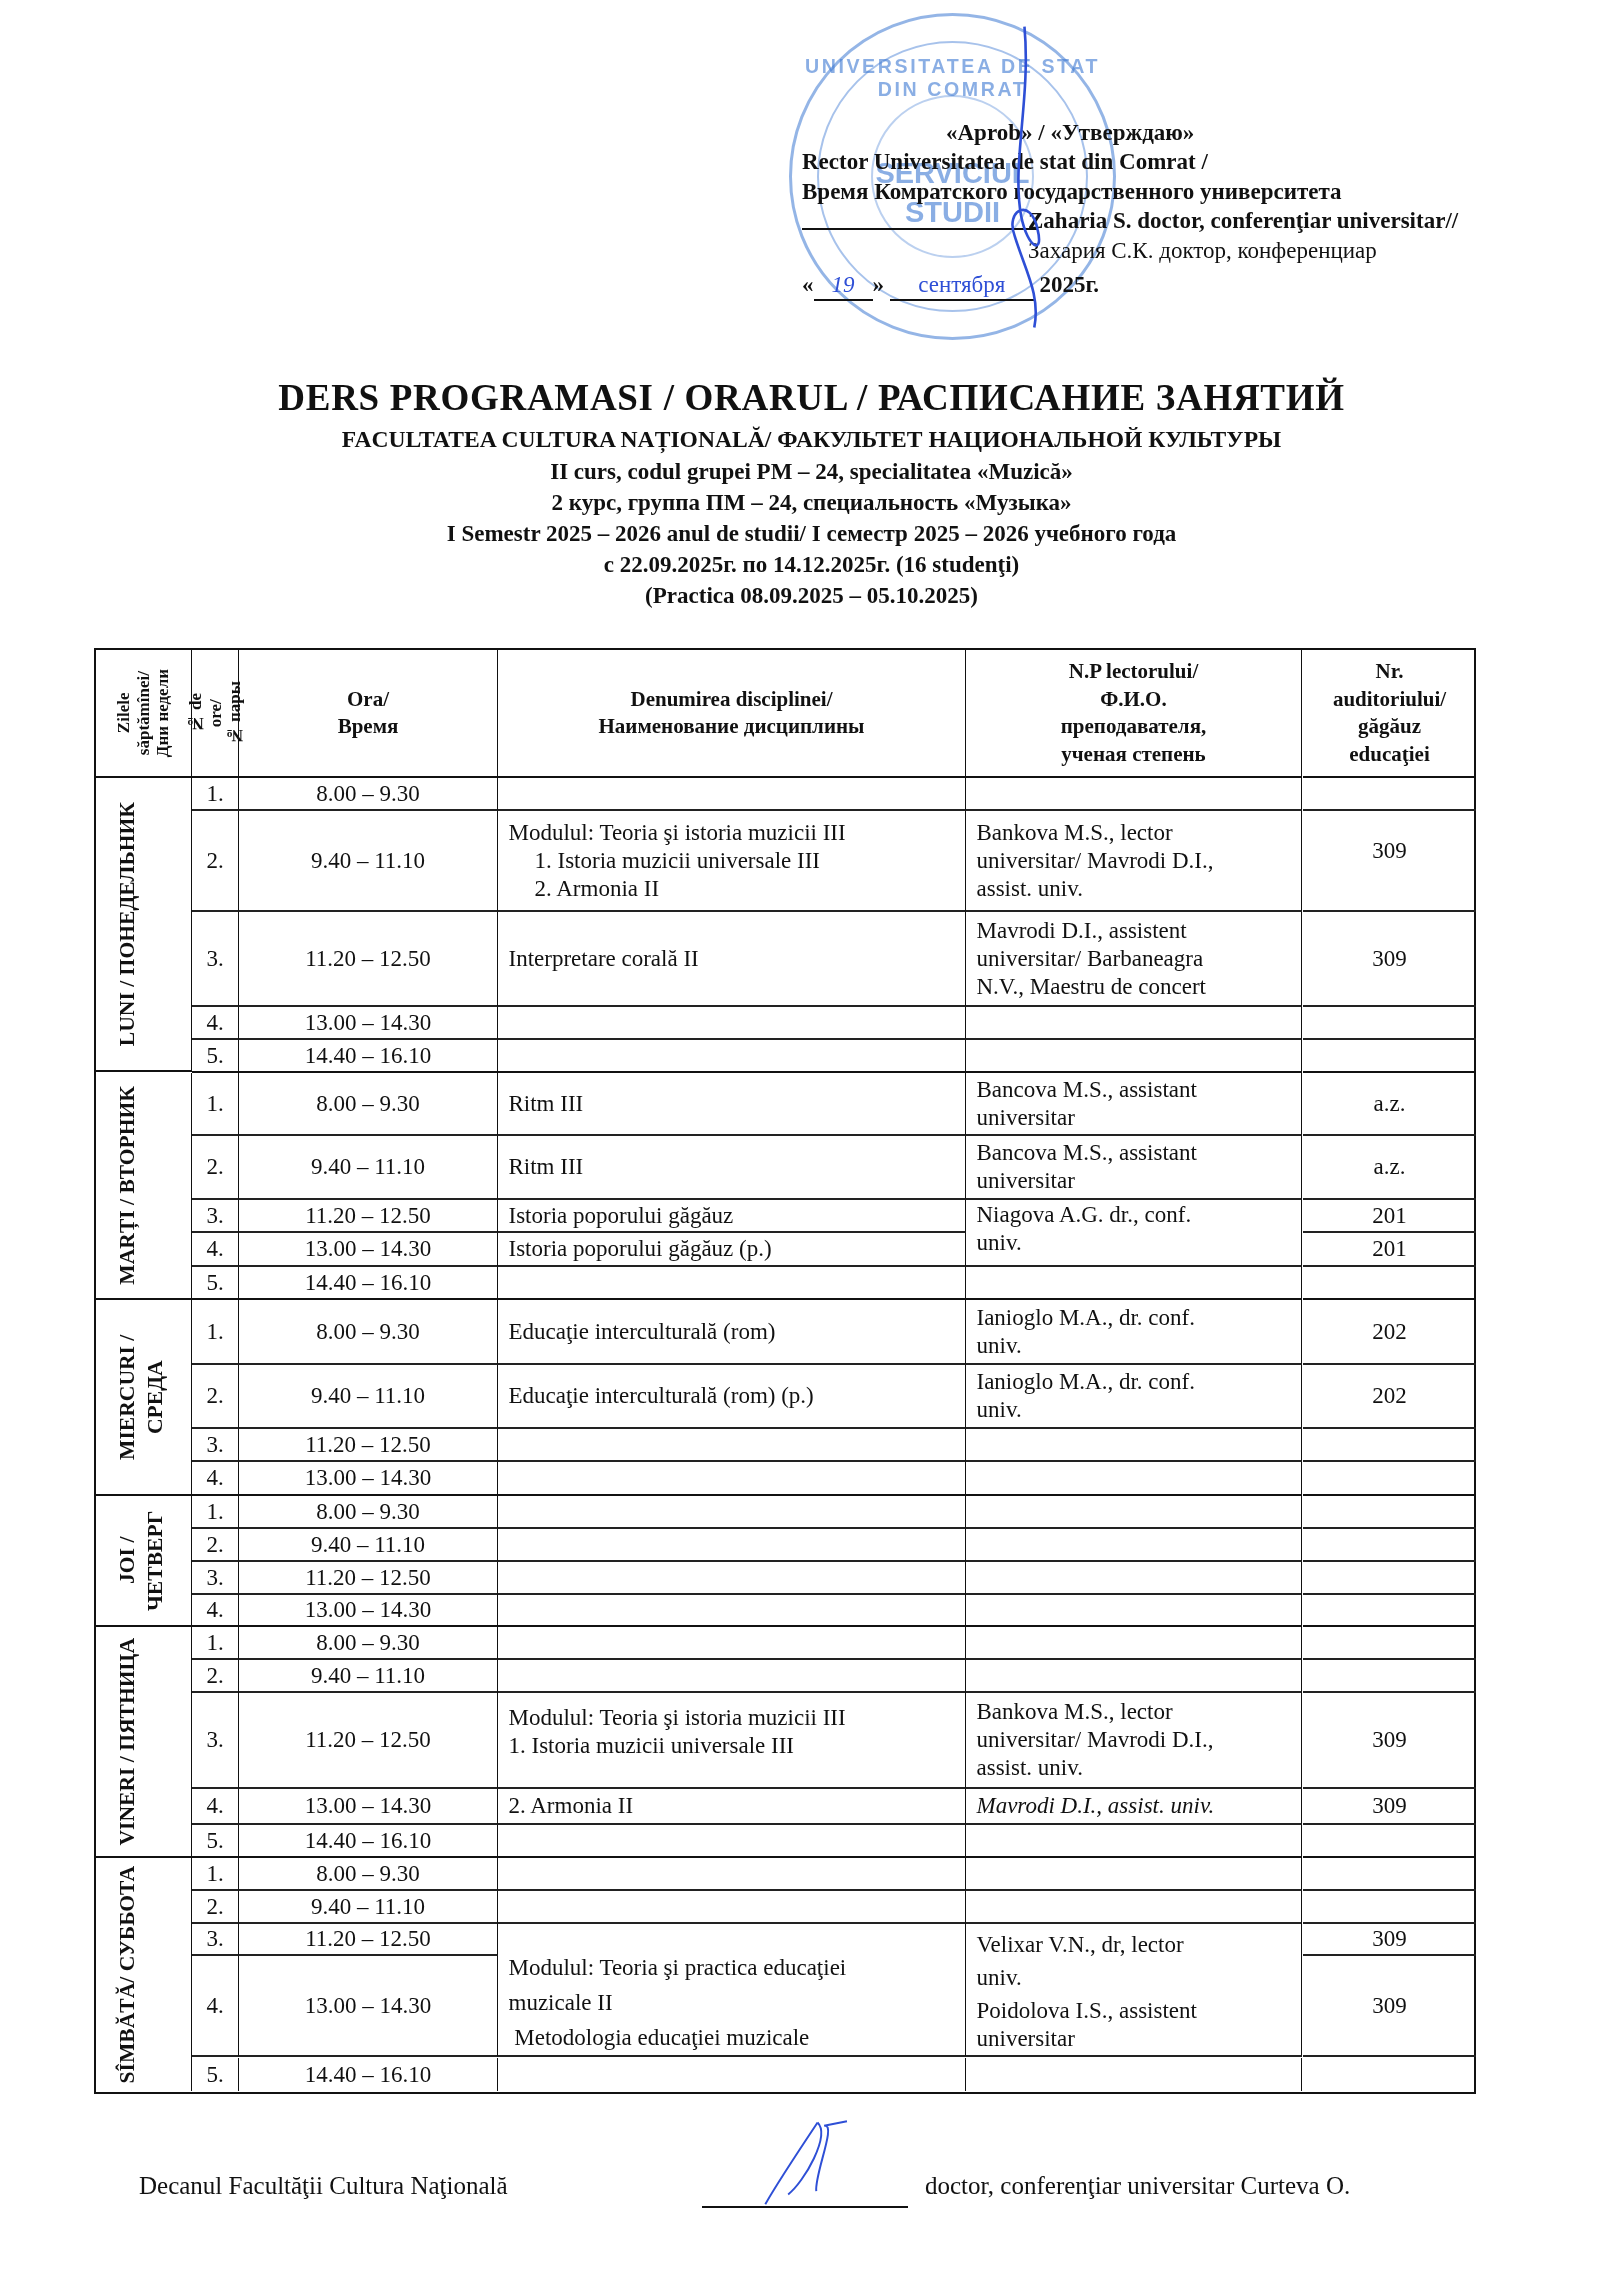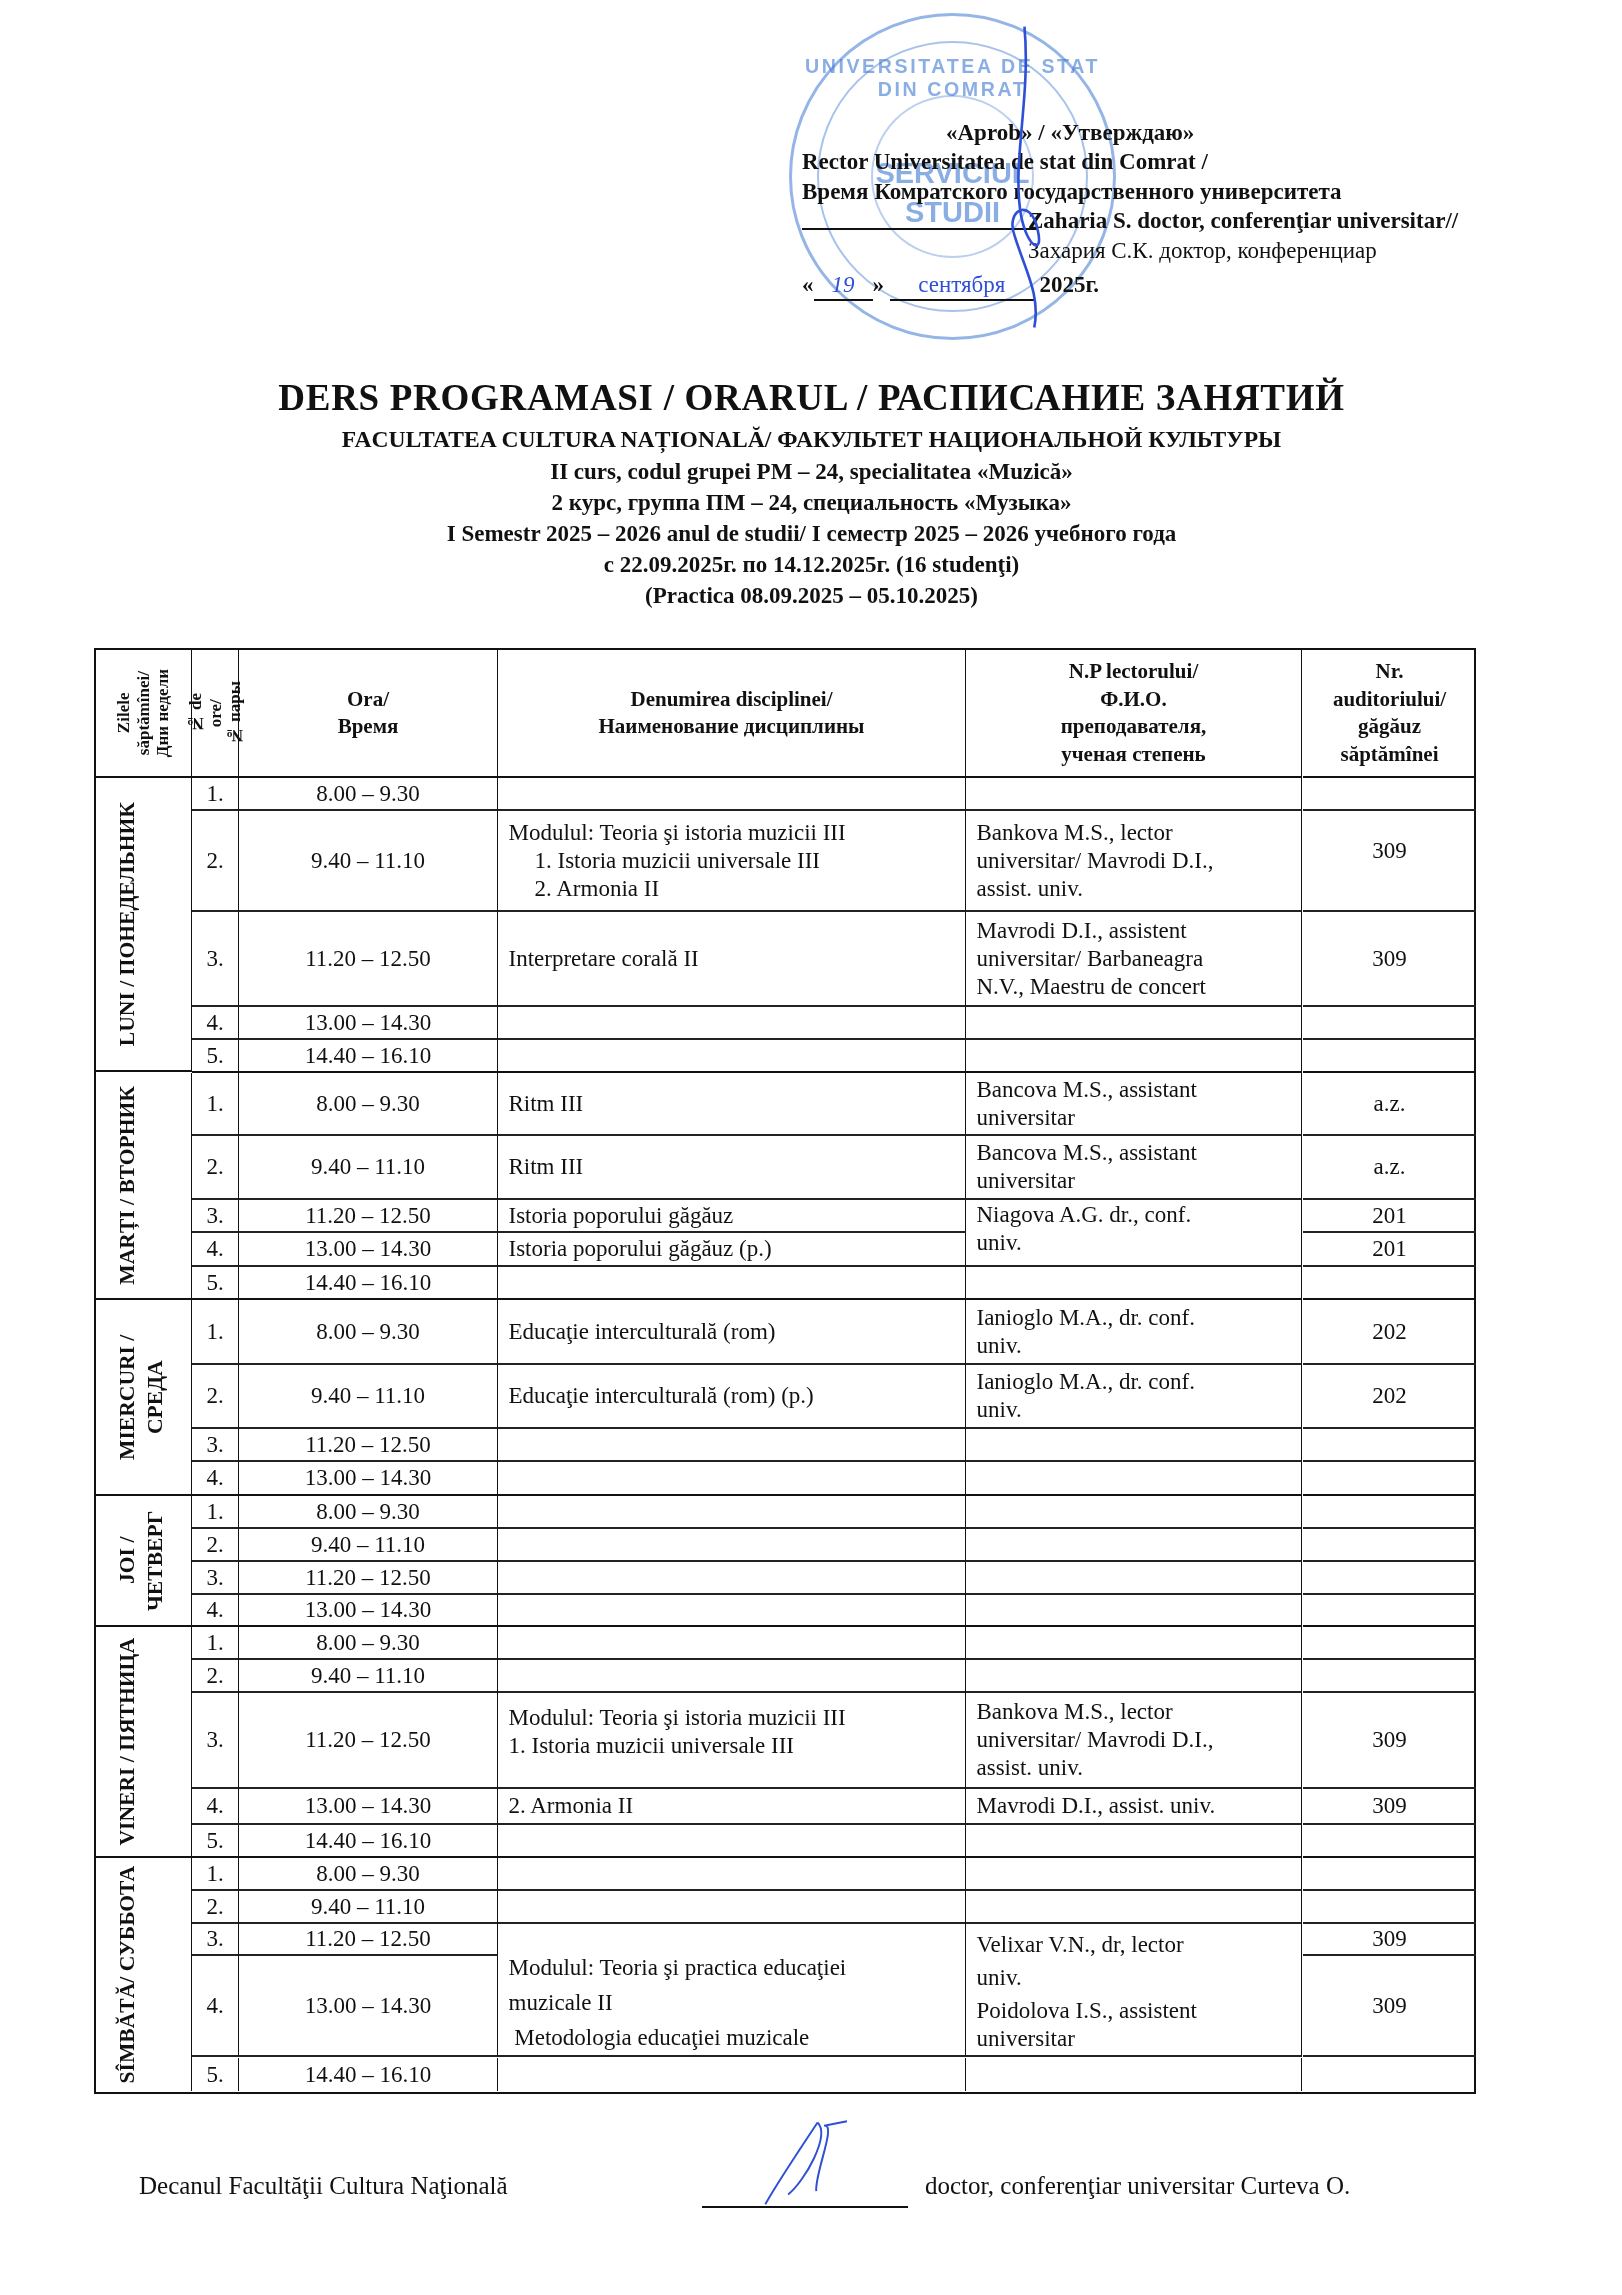--- a/index.html
+++ b/index.html
@@ -124,21 +124,21 @@
         <div>Ф.И.О.</div>
         <div>преподавателя,</div>
         <div>ученая степень</div>
       </div>
   </div>
   <div class="cell center hdr nor" style="left:1207px; top:0; width:173px; height:128px; border-bottom:2.6px solid #111;">
     <div class="multi">
         <div>Nr.</div>
         <div>auditoriului/</div>
         <div>găgăuz</div>
-        <div>săptămînei</div>
+        <div>educaţiei</div>
       </div>
   </div>
 
   <div class="cell center daycell" style="left:0; top:128px; width:96px; height:294px;">
       <div class="vert" style="width:59px;">LUNI / ПОНЕДЕЛЬНИК</div>
     </div>
   <div class="cell center daycell" style="left:0; top:423px; width:96px; height:227px;">
       <div class="vert" style="width:59px;">MARȚI / ВТОРНИК</div>
     </div>
   <div class="cell center daycell" style="left:0; top:650px; width:96px; height:196px;">
@@ -342,21 +342,21 @@
   <div class="cell left" style="left:870px; top:1042px; width:336px; height:97px;">
     <div class="multi">
       <div>Bankova M.S., lector</div>
       <div>universitar/ Mavrodi D.I.,</div>
       <div>assist. univ.</div>
     </div>
   </div>
   <div class="cell center nor" style="left:1207px; top:1042px; width:173px; height:97px;">309</div>
 
   <div class="cell left" style="left:402px; top:1139px; width:468px; height:36px;">2. Armonia II</div>
-  <div class="cell left" style="left:870px; top:1139px; width:336px; height:36px;">Mavrodi D.I., assist. univ.</div>
+  <div class="cell left" style="left:870px; top:1139px; width:336px; height:36px;font-style:italic;">Mavrodi D.I., assist. univ.</div>
   <div class="cell center nor" style="left:1207px; top:1139px; width:173px; height:36px;">309</div>
 
   <div class="cell left" style="left:402px; top:1175px; width:468px; height:33px; border-bottom:2.6px solid #111;"></div>
   <div class="cell left" style="left:870px; top:1175px; width:336px; height:33px; border-bottom:2.6px solid #111;"></div>
   <div class="cell center nor" style="left:1207px; top:1175px; width:173px; height:33px; border-bottom:2.6px solid #111;"></div>
 
   <div class="cell left" style="left:402px; top:1208px; width:468px; height:33px;"></div>
   <div class="cell left" style="left:870px; top:1208px; width:336px; height:33px;"></div>
   <div class="cell center nor" style="left:1207px; top:1208px; width:173px; height:33px;"></div>
   <div class="cell left" style="left:402px; top:1241px; width:468px; height:33px;"></div>

